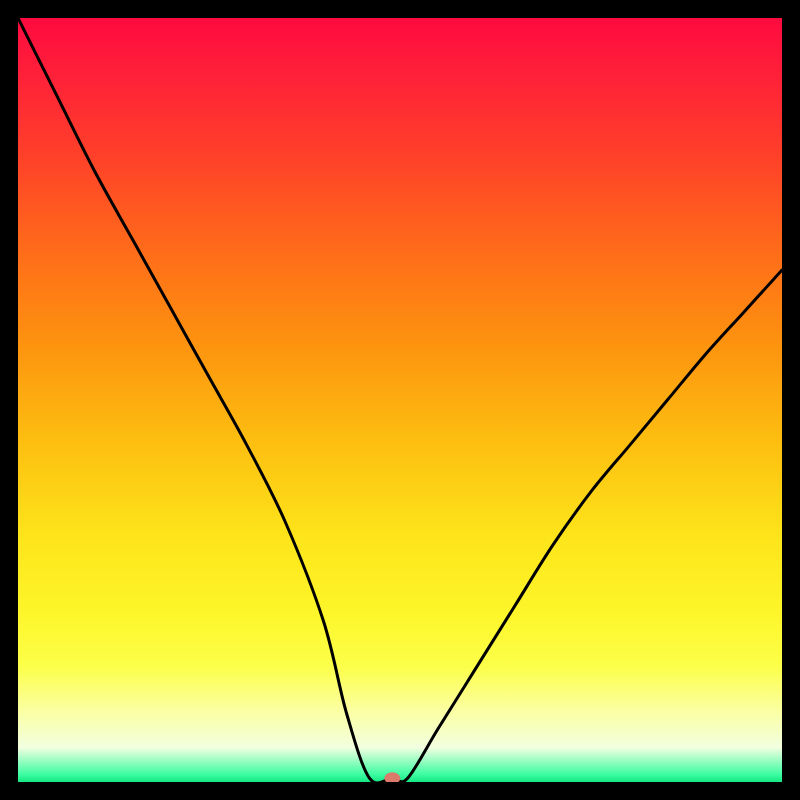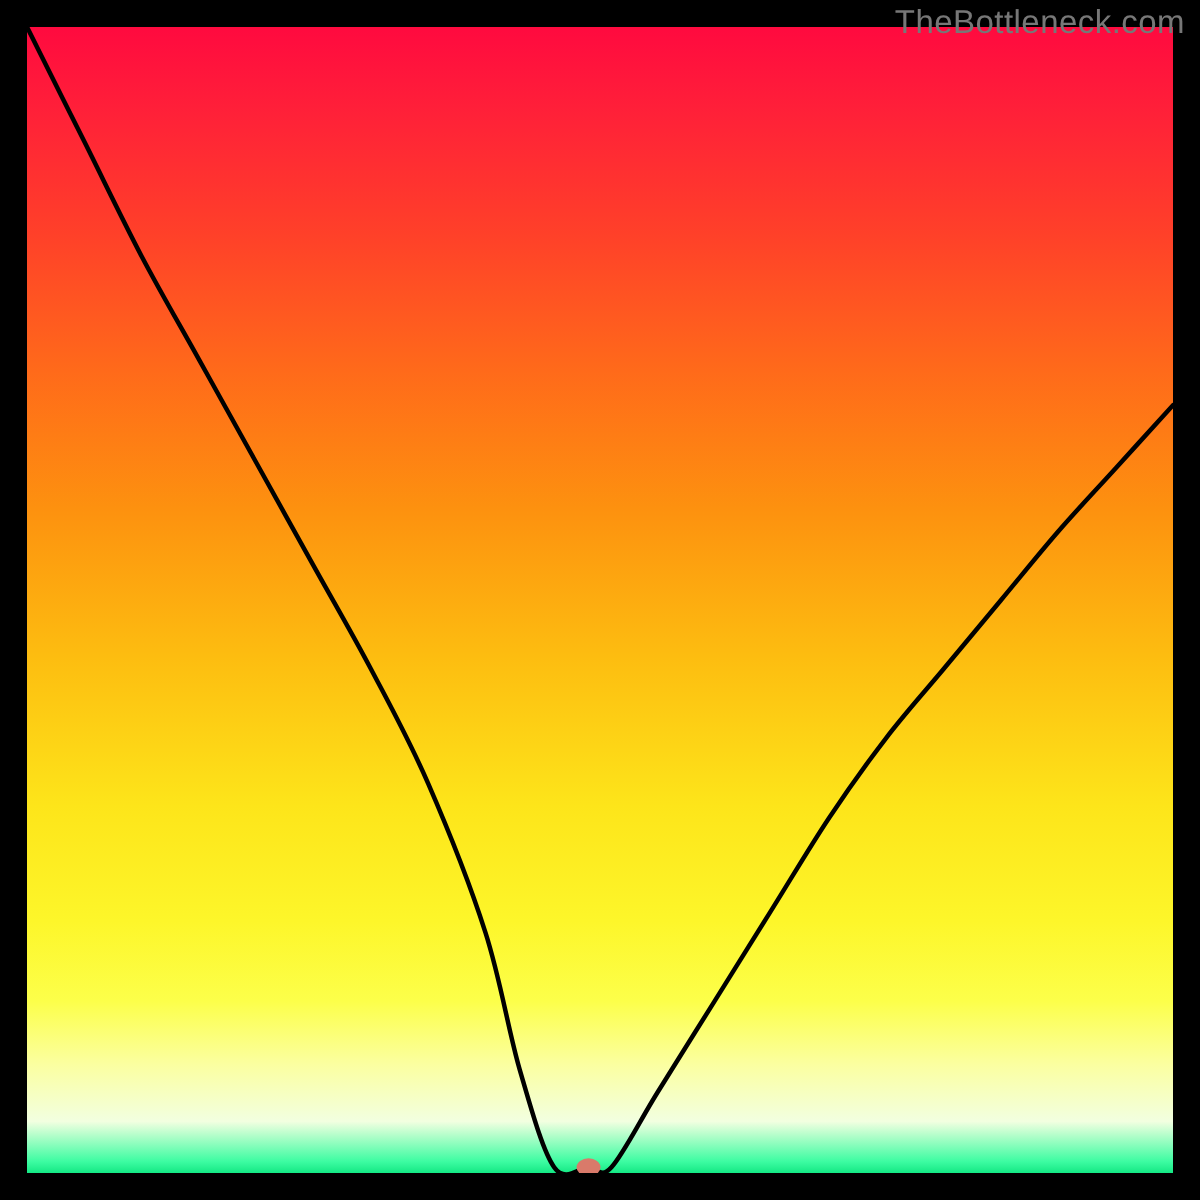--- a/index.html
+++ b/index.html
@@ -35,21 +35,20 @@
     height: 764px;
   }
   svg {
     display: block;
   }
 </style>
 </head>
 <body>
 
 <div class="frame">
-  <div class="watermark">TheBottleneck.com</div>
   <div class="plot">
     <svg id="chart-svg" width="764" height="764" viewBox="0 0 764 764">
       <defs>
         <linearGradient id="bg-grad" x1="0" y1="0" x2="0" y2="1">
             <stop offset="0%" stop-color="#ff0a3f"></stop>
             <stop offset="7.000000000000001%" stop-color="#ff1f39"></stop>
             <stop offset="18%" stop-color="#ff4029"></stop>
             <stop offset="30%" stop-color="#ff6a1a"></stop>
             <stop offset="42%" stop-color="#fd910f"></stop>
             <stop offset="55.00000000000001%" stop-color="#fdbd10"></stop>

